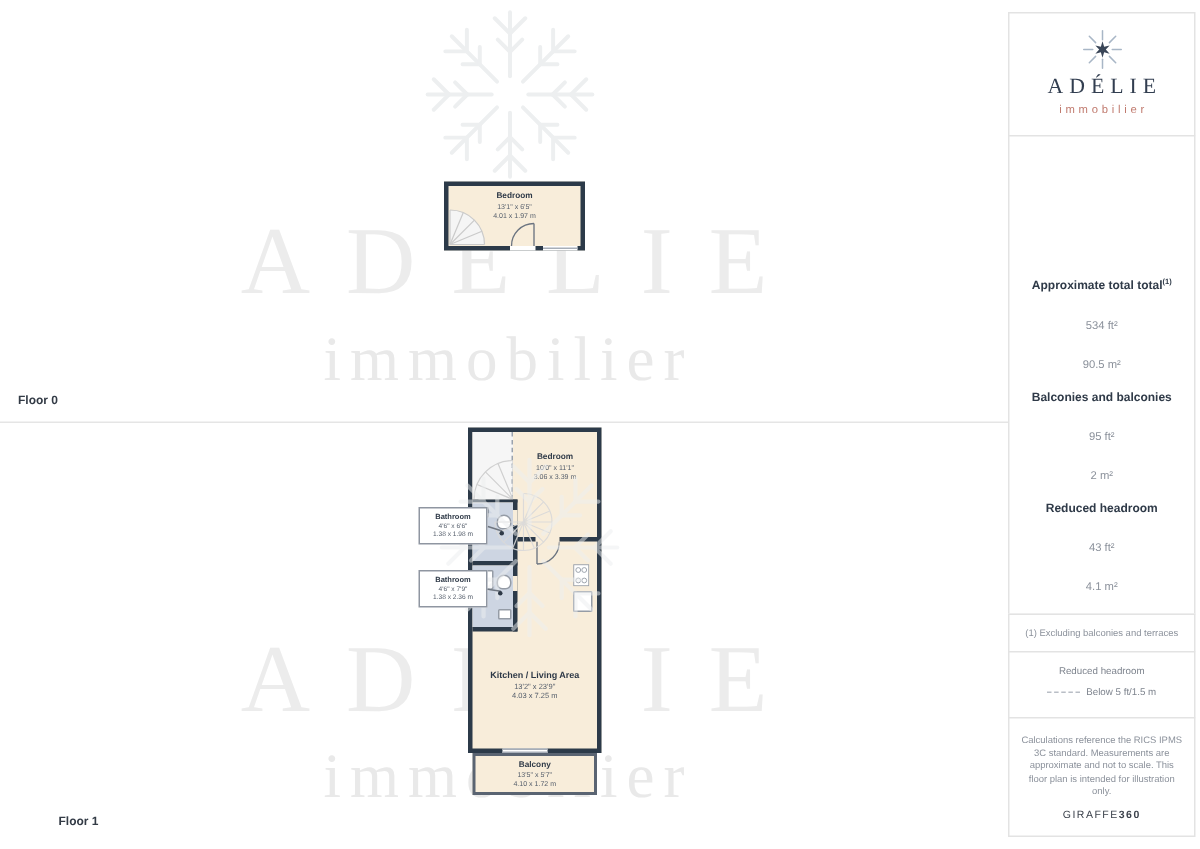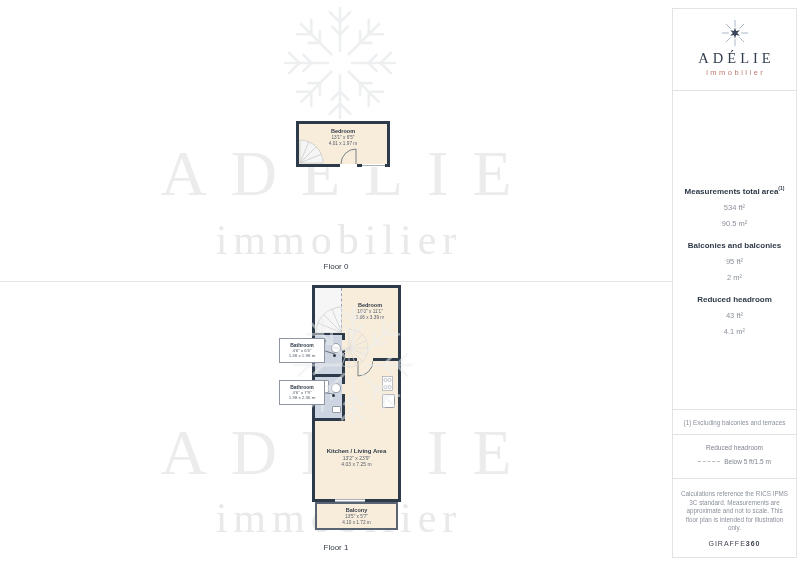--- a/index.html
+++ b/index.html
@@ -12,22 +12,22 @@
            font-family:"Liberation Serif",serif;color:#ececec;
            font-size:64px;letter-spacing:24px;text-indent:24px;line-height:1;z-index:1;}
   .wm-tag{position:absolute;left:0;width:672px;text-align:center;
           font-family:"Liberation Serif",serif;color:#e9e9e9;
           font-size:42px;letter-spacing:6px;text-indent:6px;line-height:1;z-index:1;}
   .wm-snow{position:absolute;left:277px;top:2px;z-index:1;}
 
   
   .floor-divider{position:absolute;left:0;top:281px;width:673px;height:1px;background:#e5e5e5;}
 
-  .floor-label{position:absolute;left:0;width:672px;text-align:center;
-               font-size:8px;font-weight:normal;color:#333b46;z-index:4;}
+  .floor-label{position:absolute;left:12px;width:672px;
+               font-size:8px;font-weight:bold;color:#333b46;z-index:4;}
 
   
   .plan{position:absolute;box-sizing:border-box;border:3px solid #2c3a49;background:#f8edda;z-index:2;}
   .plan0{left:296px;top:121px;width:94px;height:46px;}
   .plan1{left:312px;top:285px;width:89px;height:217px;}
   .room-text{position:absolute;text-align:center;z-index:4;}
   .room-name{font-size:5.5px;font-weight:bold;color:#2e3947;line-height:6.5px;}
   .room-dim{font-size:4.7px;color:#555e6b;line-height:6px;}
   .wall{position:absolute;background:#2c3a49;}
   .stairwell{position:absolute;left:0;top:0;width:27px;height:45px;background:#f6f6f6;
@@ -55,21 +55,21 @@
   .panel-box{position:absolute;left:672px;width:125px;background:#fff;border:1px solid #e3e3e3;
              box-sizing:border-box;}
   .logo-box{top:8px;height:83px;text-align:center;}
   .logo-name{font-family:"Liberation Serif",serif;font-size:14.5px;letter-spacing:4px;text-indent:4px;
              color:#323e50;margin-top:5px;line-height:15px;}
   .logo-tag{font-size:7.5px;letter-spacing:2.5px;text-indent:2.5px;color:#c07a6e;margin-top:2px;}
 
   .info-box{top:90px;height:320px;text-align:center;padding-top:92px;}
   .ip-heading{font-size:8px;font-weight:bold;color:#2f3a48;line-height:10px;}
   .ip-heading sup{font-size:5px;}
-  .ip-val{font-size:7.5px;color:#8b919b;line-height:11px;margin-top:5px;}
+  .ip-val{font-size:7.5px;color:#8b919b;line-height:11px;margin-top:15px;}
   .ip-group{margin-bottom:12px;}
 
   .footnote-box{top:409px;height:26px;display:flex;align-items:center;justify-content:center;
                 font-size:6.3px;color:#8b919b;}
   .legend-box{top:434px;height:45px;text-align:center;}
   .legend-title{font-size:6.5px;color:#7e848e;margin-top:9px;}
   .legend-row{margin-top:7px;display:flex;align-items:center;justify-content:center;}
   .legend-dash{display:inline-block;width:22px;border-top:1px dashed #b9bec6;margin-right:4px;}
   .legend-label{font-size:6.5px;color:#7e848e;}
 
@@ -264,21 +264,21 @@
   <div class="dot" style="left:333px;top:354px;"></div>
 
   <div class="callout" style="left:279px;top:380px;">
     <div class="room-name">Bathroom</div>
     <div class="room-dim">4'6" x 7'9"</div>
     <div class="room-dim">1.38 x 2.36 m</div>
   </div>
   <div class="leader" style="left:325px;top:393px;width:9px;transform:rotate(8deg);"></div>
   <div class="dot" style="left:332px;top:394px;"></div>
 
-  <div class="floor-label" style="top:543px;">Floor 1</div>
+  <div class="floor-label" style="top:543px;margin-left:27px;">Floor 1</div>
 
   <div class="panel-box logo-box">
     <div style="display:flex;justify-content:center;margin-top:11px;">
       <svg width="26" height="26" viewBox="0 0 26 26">
         <g stroke="#a8b6c6" stroke-width="1" stroke-linecap="round">
           <line x1="13" y1="0.5" x2="13" y2="6.5"></line>
             <line x1="13" y1="25.5" x2="13" y2="19.5"></line>
           <line x1="0.5" y1="13" x2="6.5" y2="13"></line>
             <line x1="25.5" y1="13" x2="19.5" y2="13"></line>
           <line x1="4.2" y1="4.2" x2="8.4" y2="8.4"></line>
@@ -288,21 +288,21 @@
         </g>
         <path fill="#3a4658" d="M13,7.5 L14.1,11.1 L17.76,10.25 L15.2,13 L17.76,15.75 L14.1,14.9 L13,18.5 L11.9,14.9 L8.24,15.75 L10.8,13 L8.24,10.25 L11.9,11.1 Z"></path>
       </svg>
     </div>
     <div class="logo-name">ADÉLIE</div>
     <div class="logo-tag">immobilier</div>
   </div>
 
   <div class="panel-box info-box">
     <div class="ip-group">
-      <div class="ip-heading"><span>Measurements total area</span><sup>(1)</sup></div>
+      <div class="ip-heading"><span>Approximate total total</span><sup>(1)</sup></div>
       <div class="ip-val">534 ft²</div>
       <div class="ip-val">90.5 m²</div>
     </div>
     <div class="ip-group">
       <div class="ip-heading">Balconies and balconies</div>
       <div class="ip-val">95 ft²</div>
       <div class="ip-val">2 m²</div>
     </div>
     <div class="ip-group">
       <div class="ip-heading">Reduced headroom</div>

